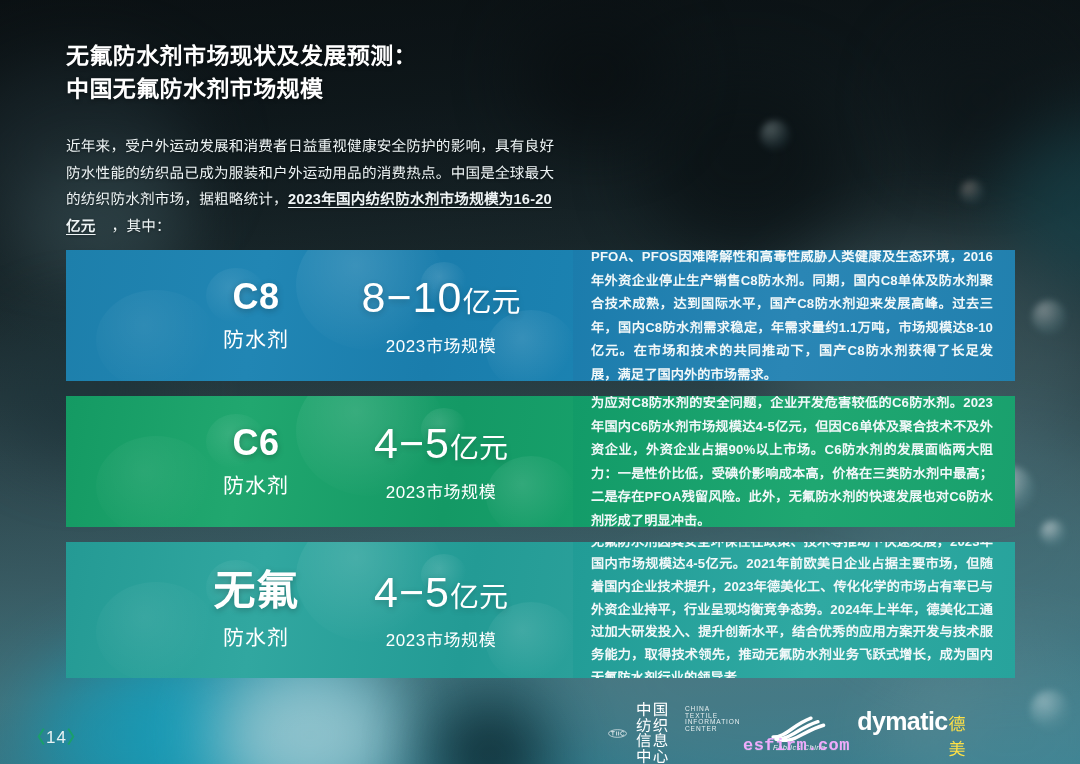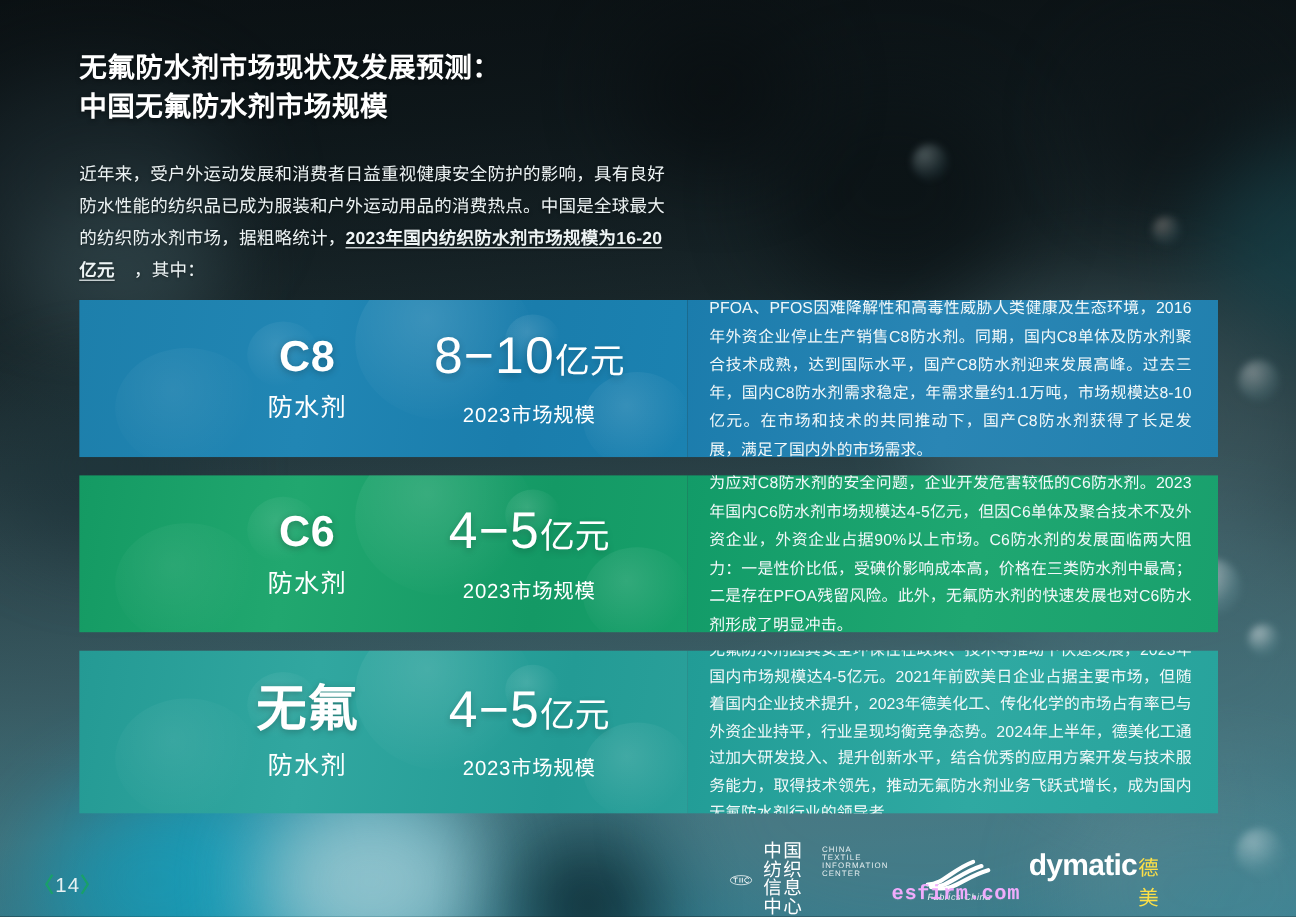--- a/index.html
+++ b/index.html
@@ -109,21 +109,21 @@
     position:absolute; left:230px; top:0; width:290px; height:100%;
     display:flex; flex-direction:column; justify-content:center; align-items:center;
     color:#fff; z-index:3;
   }
   .kpi-val .amount { font-size:43px; font-weight:300; line-height:1.1; letter-spacing:1px; white-space:nowrap; text-shadow:0 2px 6px rgba(0,0,0,.2); }
   .kpi-val .amount .unit { font-size:29px; font-weight:300; letter-spacing:0; }
   .kpi-val .caption { font-size:17px; font-weight:400; margin-top:10px; letter-spacing:.6px; }
 
   .desc {
     color:#f2f8f9; font-size:13.2px; line-height:1.78; letter-spacing:.1px;
-    text-align:justify; text-justify:inter-ideograph; position:relative; z-index:3;
+    text-align:justify; text-justify:inter-ideograph; position:relative; z-index:3;font-weight:bold;
   }
   .band-3 .desc { font-size:13.2px; line-height:1.72; }
 
   
   .pagenum {
     position:absolute; left:28px; top:723px; z-index:3;
     font-size:17px; color:#e8f2f3; letter-spacing:1px; font-weight:400;
   }
   .pagenum .br { color:#19a06a; font-weight:700; }
 

